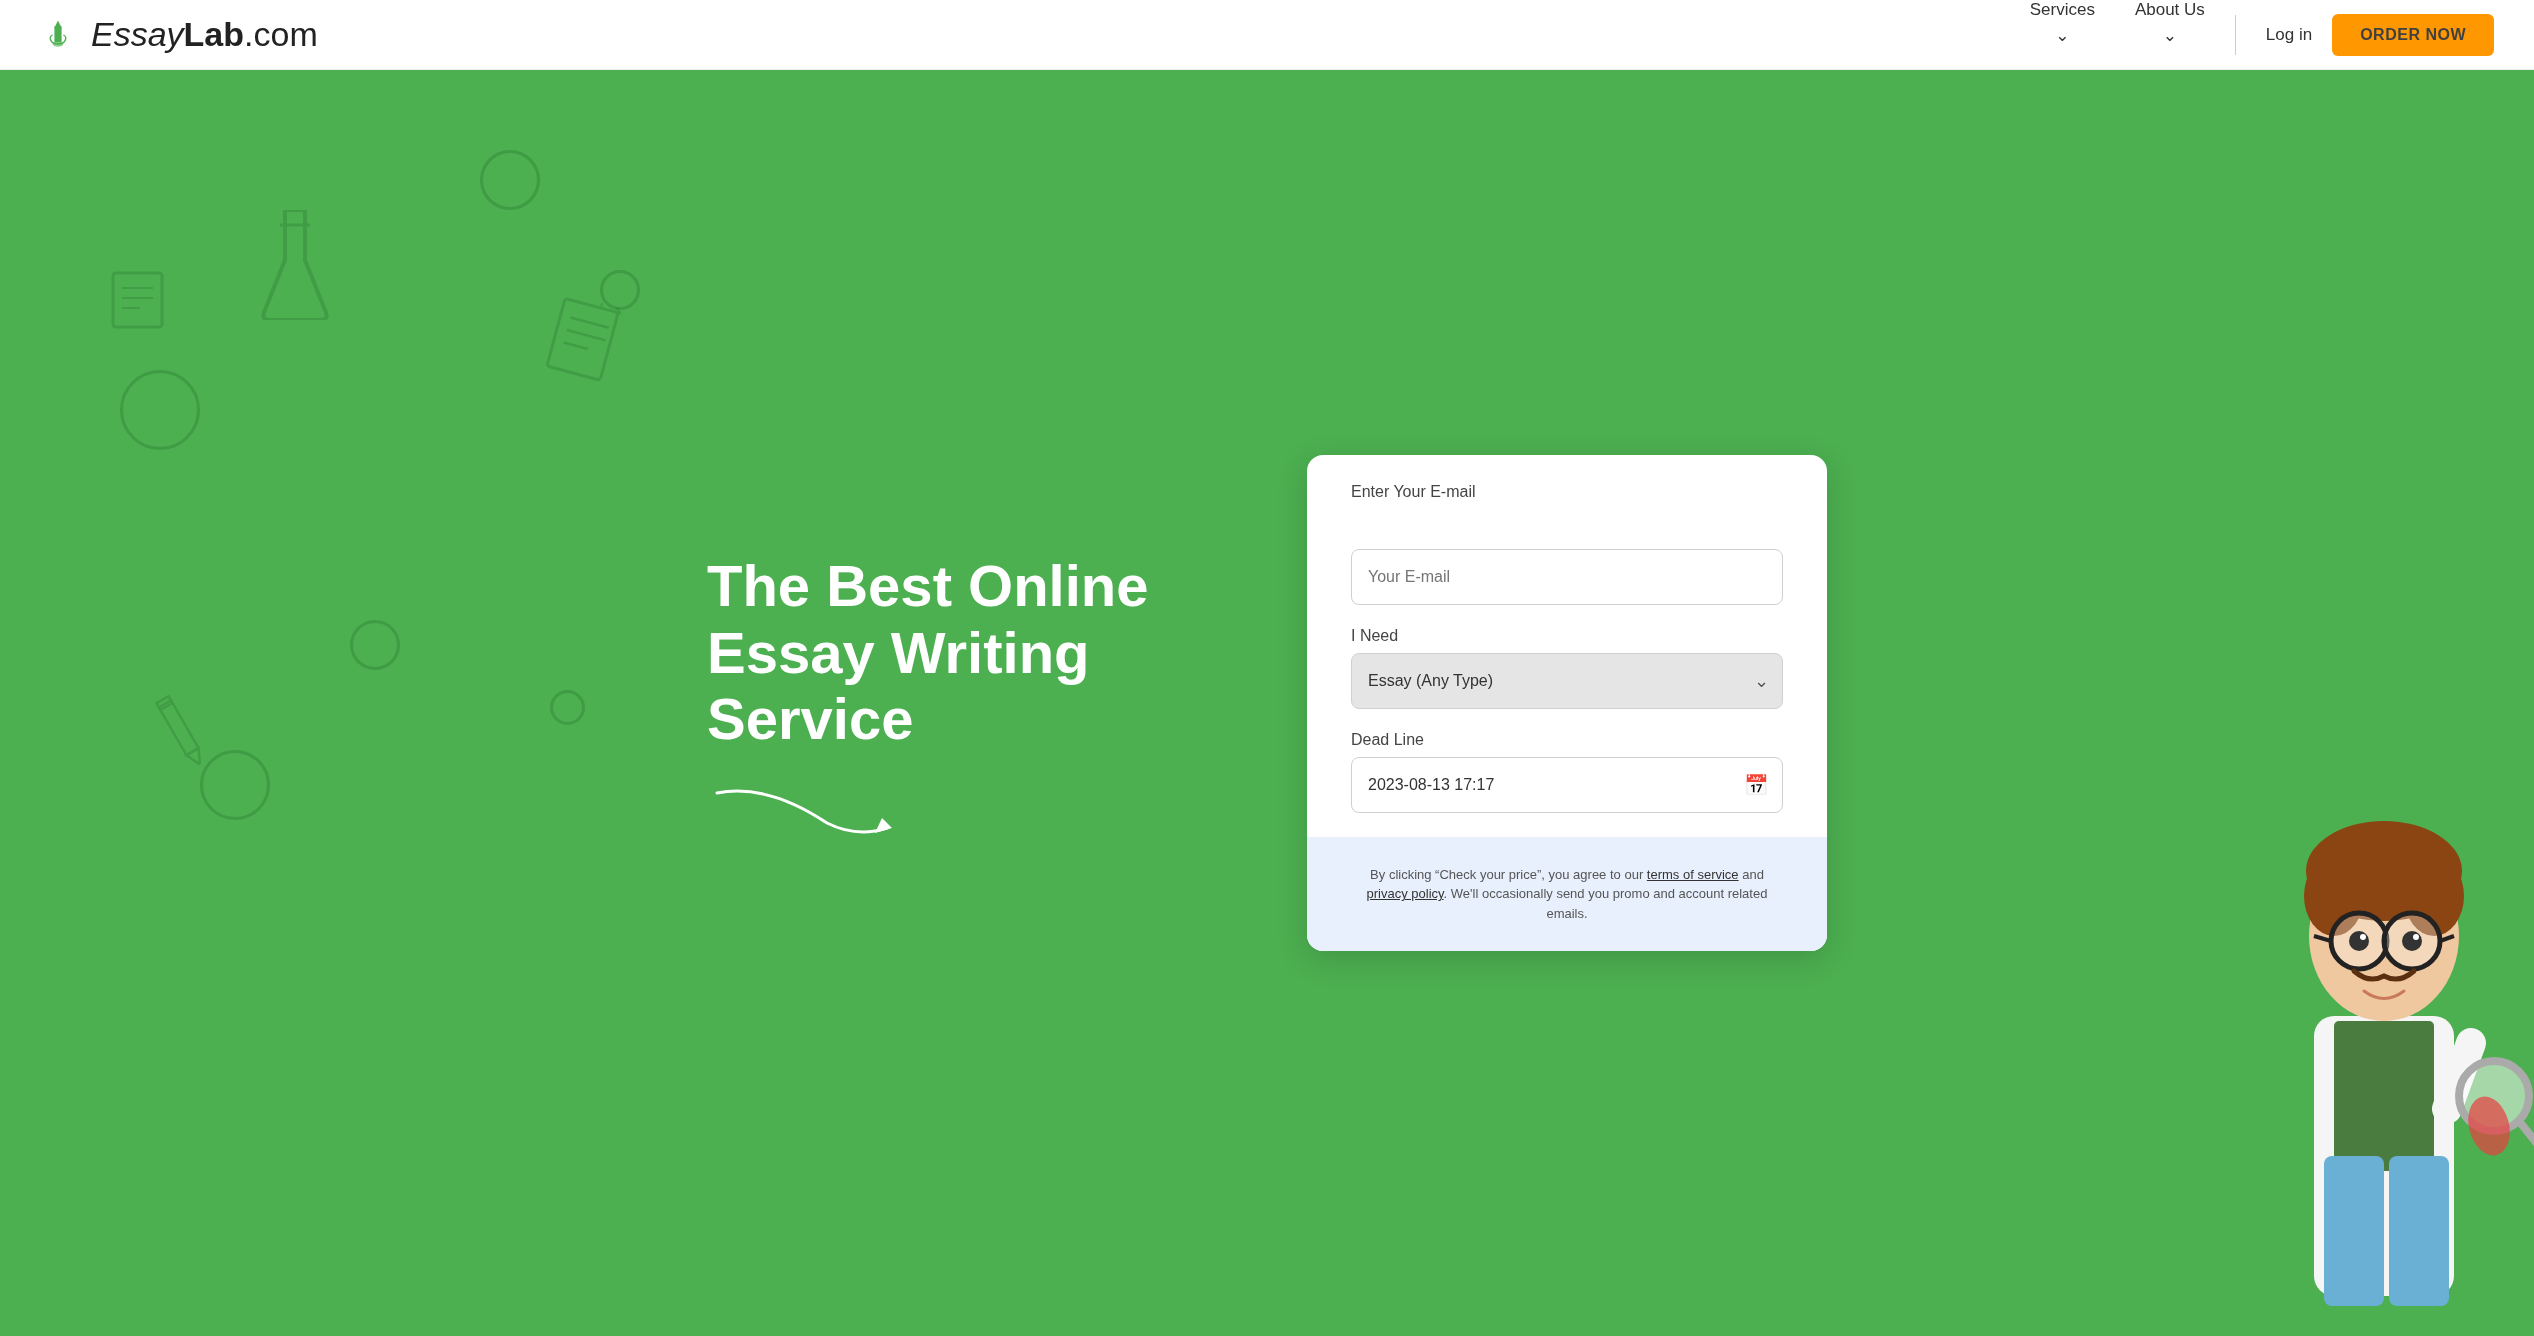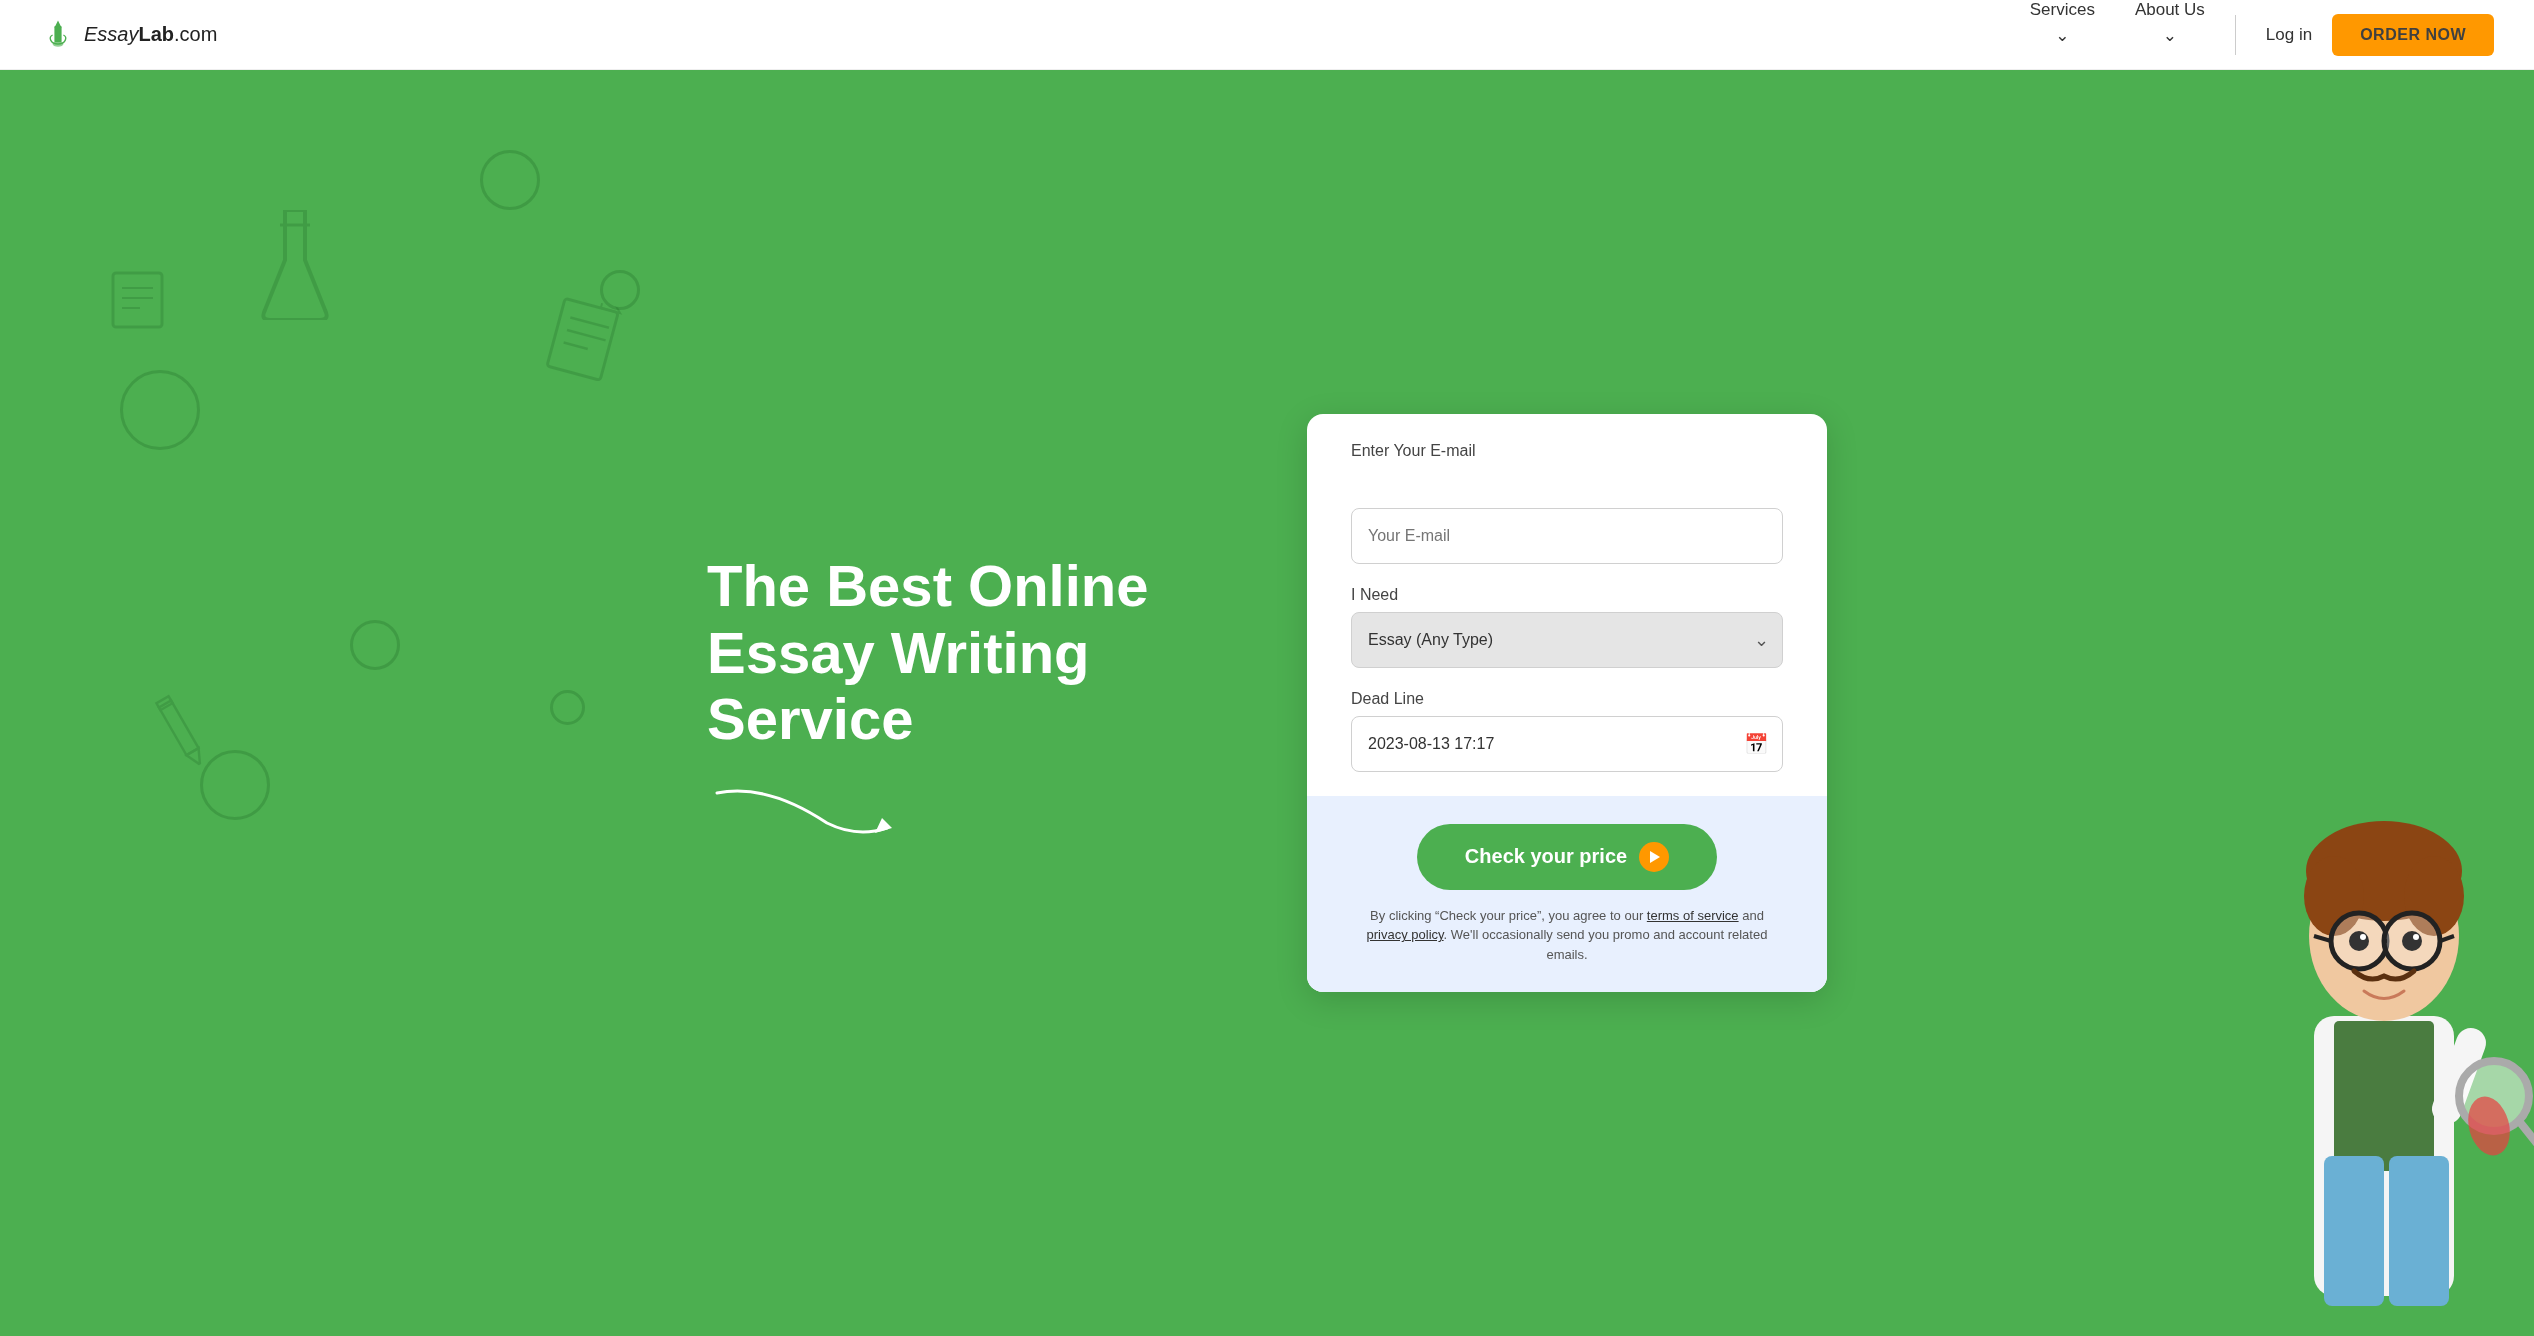--- a/index.html
+++ b/index.html
@@ -13,22 +13,22 @@
       padding: 0 40px;
       height: 70px;
       background: #fff;
       border-bottom: 1px solid #eee;
       position: relative;
       z-index: 10;
     }
     .logo {
       display: flex;
       align-items: center;
-      gap: 8px;
-      font-size: 20px;
+      gap: 15px;
+      font-size: 34px;
       font-weight: 400;
       color: #222;
     }
     .logo .essay { font-style: italic; }
     .logo .lab { font-weight: 700; }
     .logo-icon {
       width: 36px;
       height: 36px;
     }
     .nav {
@@ -384,24 +384,20 @@
           <label class="form-label">Dead Line</label>
           <div class="deadline-input-wrapper">
             <input class="deadline-input" type="text" value="2023-08-13 17:17" style="">
             <span class="calendar-icon">📅</span>
           </div>
         </div>
       </div>
 
       
       <div class="check-price-section">
-        <button class="btn-check-price">
-          <span>Check your price</span>
-          <span class="play-icon"></span>
-        </button>
         <p class="disclaimer">
           <span>By clicking “Check your price”, you agree to our</span>
           <a href="#">terms of service</a><span> and </span><a href="#">privacy policy</a><span>. We'll occasionally send you promo and account related emails.</span>
         </p>
       </div>
     </div>
   </div>
 
   <svg style="position:absolute;right:0;bottom:0;width:300px;height:auto;z-index:3;" viewBox="0 0 300 600" fill="none">
 

